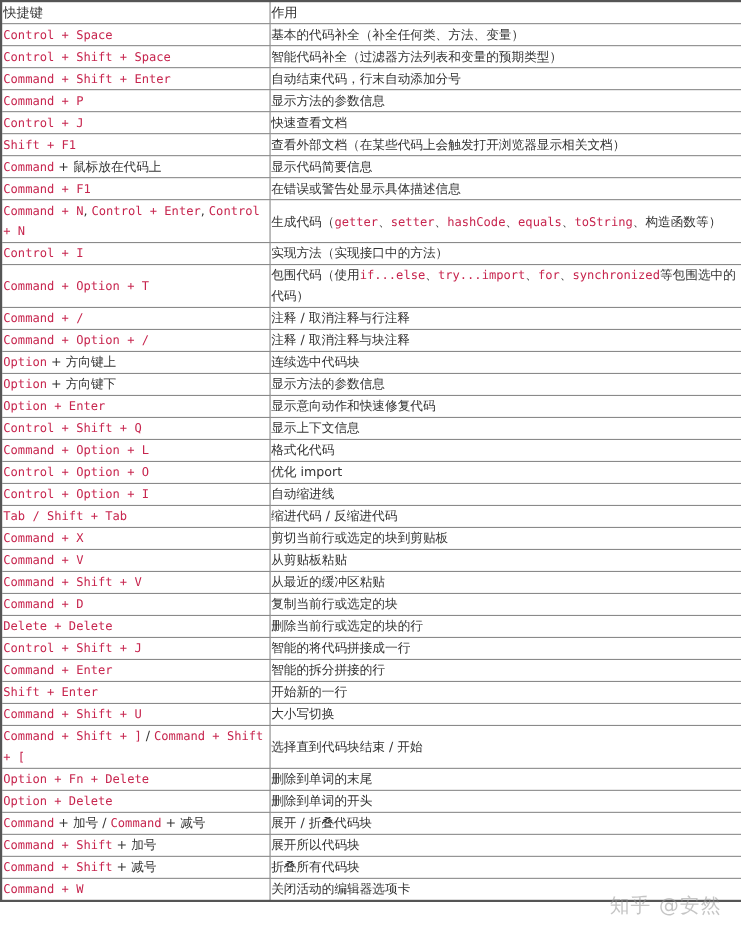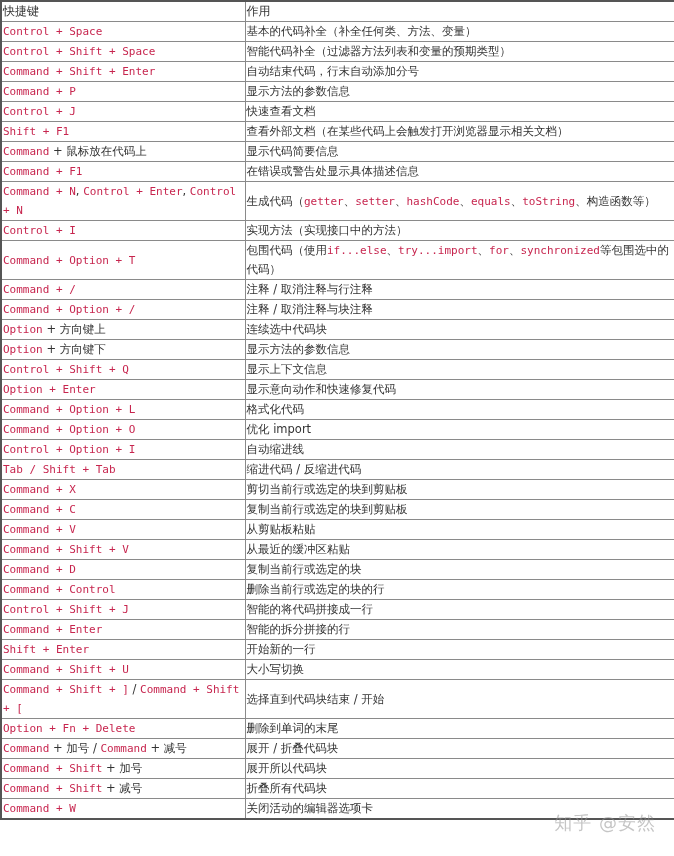--- a/index.html
+++ b/index.html
@@ -117,65 +117,61 @@
       </tr>
       <tr>
         <td><code class="code">Option</code><span class="plain"> + 方向键上</span></td>
         <td><span class="plain">连续选中代码块</span></td>
       </tr>
       <tr>
         <td><code class="code">Option</code><span class="plain"> + 方向键下</span></td>
         <td><span class="plain">显示方法的参数信息</span></td>
       </tr>
       <tr>
+        <td><code class="code">Option + Enter</code></td>
+        <td><span class="plain">显示意向动作和快速修复代码</span></td>
+      </tr>
+      <tr>
         <td><code class="code">Control + Shift + Q</code></td>
         <td><span class="plain">显示上下文信息</span></td>
       </tr>
       <tr>
-        <td><code class="code">Option + Enter</code></td>
-        <td><span class="plain">显示意向动作和快速修复代码</span></td>
-      </tr>
-      <tr>
         <td><code class="code">Command + Option + L</code></td>
         <td><span class="plain">格式化代码</span></td>
       </tr>
       <tr>
-        <td><code class="code">Command + Option + O</code></td>
+        <td><code class="code">Control + Option + O</code></td>
         <td><span class="plain">优化 import</span></td>
       </tr>
       <tr>
         <td><code class="code">Control + Option + I</code></td>
         <td><span class="plain">自动缩进线</span></td>
       </tr>
       <tr>
         <td><code class="code">Tab / Shift + Tab</code></td>
         <td><span class="plain">缩进代码 / 反缩进代码</span></td>
       </tr>
       <tr>
         <td><code class="code">Command + X</code></td>
         <td><span class="plain">剪切当前行或选定的块到剪贴板</span></td>
       </tr>
       <tr>
-        <td><code class="code">Command + C</code></td>
-        <td><span class="plain">复制当前行或选定的块到剪贴板</span></td>
-      </tr>
-      <tr>
         <td><code class="code">Command + V</code></td>
         <td><span class="plain">从剪贴板粘贴</span></td>
       </tr>
       <tr>
         <td><code class="code">Command + Shift + V</code></td>
         <td><span class="plain">从最近的缓冲区粘贴</span></td>
       </tr>
       <tr>
         <td><code class="code">Command + D</code></td>
         <td><span class="plain">复制当前行或选定的块</span></td>
       </tr>
       <tr>
-        <td><code class="code">Command + Control</code></td>
+        <td><code class="code">Delete + Delete</code></td>
         <td><span class="plain">删除当前行或选定的块的行</span></td>
       </tr>
       <tr>
         <td><code class="code">Control + Shift + J</code></td>
         <td><span class="plain">智能的将代码拼接成一行</span></td>
       </tr>
       <tr>
         <td><code class="code">Command + Enter</code></td>
         <td><span class="plain">智能的拆分拼接的行</span></td>
       </tr>
@@ -187,20 +183,24 @@
         <td><code class="code">Command + Shift + U</code></td>
         <td><span class="plain">大小写切换</span></td>
       </tr>
       <tr class="tall">
         <td><code class="code">Command + Shift + ]</code><span class="plain"> / </span><code class="code">Command + Shift + [</code></td>
         <td><span class="plain">选择直到代码块结束 / 开始</span></td>
       </tr>
       <tr>
         <td><code class="code">Option + Fn + Delete</code></td>
         <td><span class="plain">删除到单词的末尾</span></td>
+      </tr>
+      <tr>
+        <td><code class="code">Option + Delete</code></td>
+        <td><span class="plain">删除到单词的开头</span></td>
       </tr>
       <tr>
         <td><code class="code">Command</code><span class="plain"> + 加号 / </span><code class="code">Command</code><span class="plain"> + 减号</span></td>
         <td><span class="plain">展开 / 折叠代码块</span></td>
       </tr>
       <tr>
         <td><code class="code">Command + Shift</code><span class="plain"> + 加号</span></td>
         <td><span class="plain">展开所以代码块</span></td>
       </tr>
       <tr>

